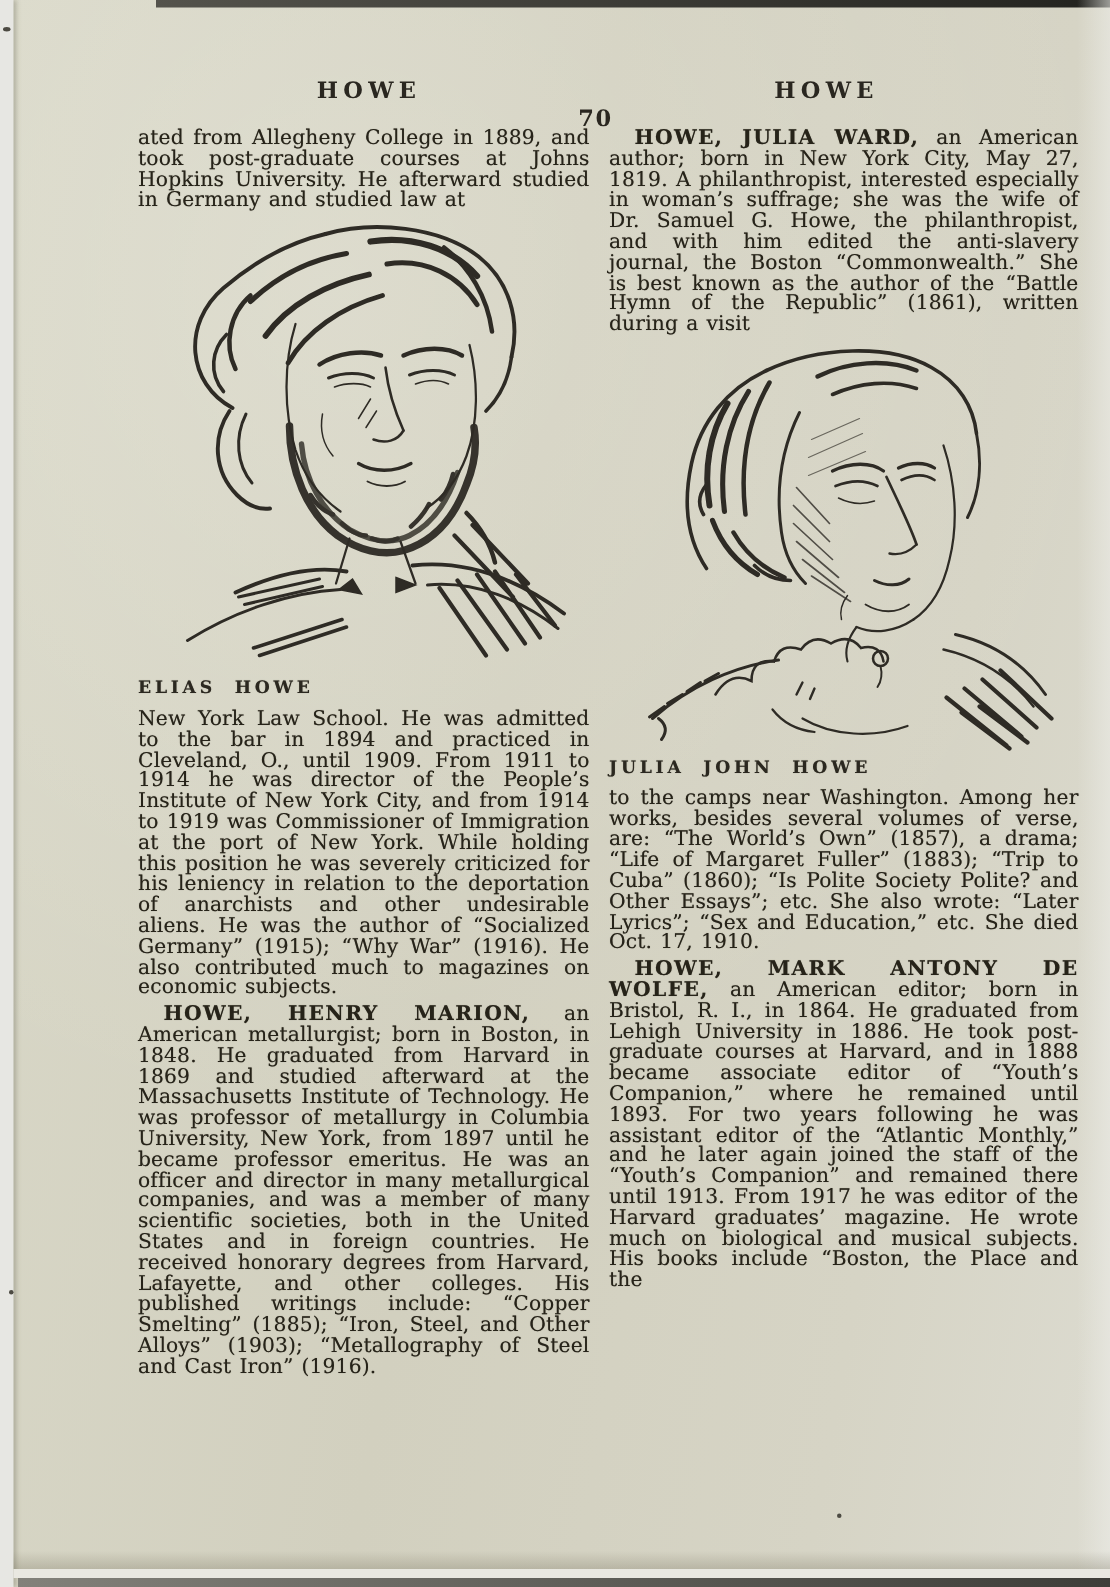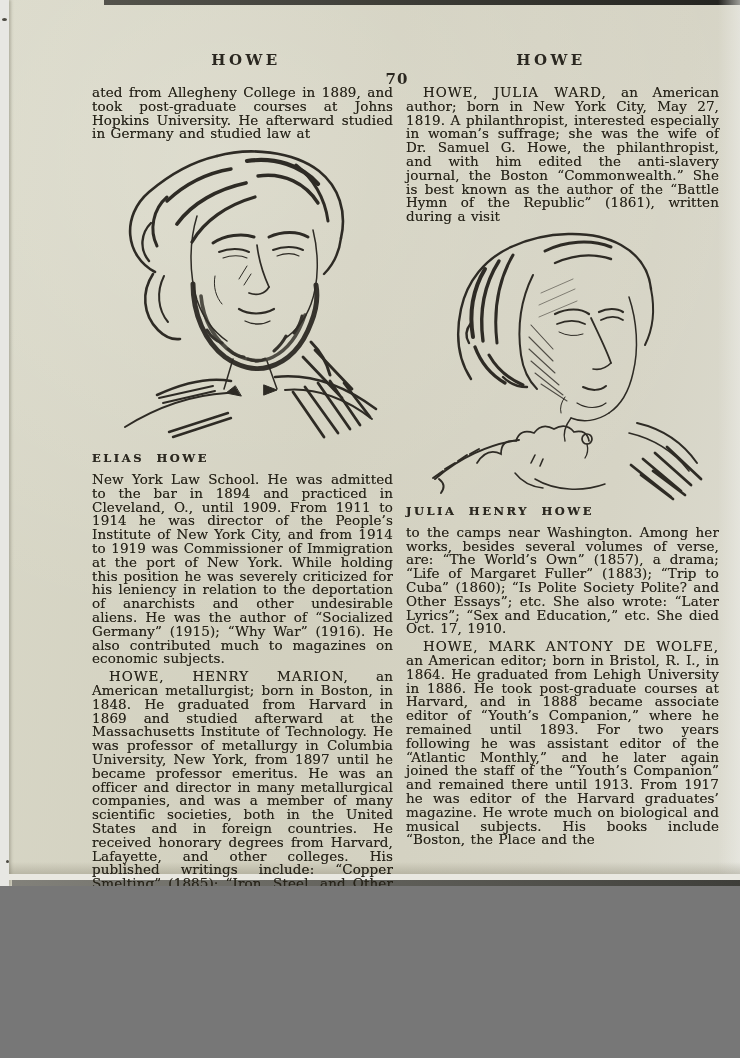--- a/index.html
+++ b/index.html
@@ -1,17 +1,17 @@
 <!DOCTYPE html>
 <html><head>
 <meta charset="utf-8">
 <style>
   html,body{margin:0;padding:0;background:#777;}
   .scan{
-    position:relative;width:740px;height:886px;overflow:hidden;
+    position:relative;width:740px;height:1058px;overflow:hidden;
     font-family:"DejaVu Serif","Liberation Serif",serif;
     background:
       radial-gradient(120% 90% at 30% 18%, rgba(255,255,250,0.20), rgba(0,0,0,0) 60%),
       linear-gradient(100deg,#d9d8c8 0%,#d2d0bf 45%,#d6d4c5 78%,#dcdbd0 100%);
   }
   
   .edge-top{position:absolute;top:0;left:104px;right:0;height:5px;
     background:linear-gradient(to right,#54534c,#23231f);}
   .edge-left{position:absolute;top:0;left:0;bottom:0;width:9px;background:#e7e7e3;
     box-shadow:2px 0 3px rgba(130,128,110,.45);}
@@ -28,21 +28,21 @@
     font-weight:bold;font-size:15px;letter-spacing:3.5px;color:#2a2720;white-space:nowrap;}
   .pagenum{letter-spacing:1px;}
   
   .col{position:absolute;top:86px;text-align:justify;color:#262319;
     font-size:13.5px;line-height:13.8px;letter-spacing:.1px;word-spacing:1px;
     text-shadow:0 0 .5px rgba(45,40,30,.55);}
   .col-left{left:92px;width:301px;}
   .col-right{left:406px;width:313px;}
   .para{margin:0 0 4px 0;}
   .para.indent{text-indent:17px;}
-  .lead{font-weight:normal;letter-spacing:.9px;}
+  .lead{font-weight:bold;letter-spacing:.9px;}
   
   .figure{margin:5px 0 7px 0;}
   .figure svg{display:block;margin:0 auto;}
   .fig-caption{font-weight:bold;font-size:11.5px;
     letter-spacing:2.5px;word-spacing:6px;margin-top:4px;color:#2b2820;}
   .sketch{stroke:#2e2b25;fill:none;stroke-linecap:round;}
 </style>
 </head>
 <body>
 
@@ -171,21 +171,21 @@
           <circle cx="172" cy="210" r="5" stroke-width="1.7"></circle>
           <path d="M172,215 q2,8 -2,14" stroke-width="1.3"></path>
           <path d="M20,250 C44,229 74,215 104,211" stroke-width="2"></path>
           <path d="M28,242 l-10,7 M40,234 l-10,6 M52,226 l-9,6 M64,220 l-9,5 M24,250 q8,6 2,14" stroke-width="2"></path>
           <path d="M222,194 C248,200 268,214 282,234" stroke-width="2"></path>
           <path d="M214,204 C240,210 260,224 274,242" stroke-width="1.6"></path>
           <path d="M216,236 L256,268 M228,230 L266,262 M240,224 L276,256 M252,218 L286,250 M226,246 L258,270 M238,242 L270,266" stroke-width="2.8"></path>
           <path d="M120,226 l-4,8 M128,230 l-3,7" stroke-width="1.6"></path>
         </g>
       </svg>
-      <div class="fig-caption">JULIA HENRY HOWE</div>
+      <div class="fig-caption">JULIA JOHN HOWE</div>
     </div>
 
     <p class="para"><span class="lead"></span><span>to the camps near Washington. Among her works, besides several volumes of verse, are: “The World’s Own” (1857), a drama; “Life of Margaret Fuller” (1883); “Trip to Cuba” (1860); “Is Polite Society Polite? and Other Essays”; etc. She also wrote: “Later Lyrics”; “Sex and Education,” etc. She died Oct. 17, 1910.</span></p>
 
     <p class="para indent"><span class="lead">HOWE, MARK ANTONY DE WOLFE,</span><span> an American editor; born in Bristol, R. I., in 1864. He graduated from Lehigh University in 1886. He took post-graduate courses at Harvard, and in 1888 became associate editor of “Youth’s Companion,” where he remained until 1893. For two years following he was assistant editor of the “Atlantic Monthly,” and he later again joined the staff of the “Youth’s Companion” and remained there until 1913. From 1917 he was editor of the Harvard graduates’ magazine. He wrote much on biological and musical subjects. His books include “Boston, the Place and the</span></p>
   </div>
 
 </div>
 
 </body></html>

